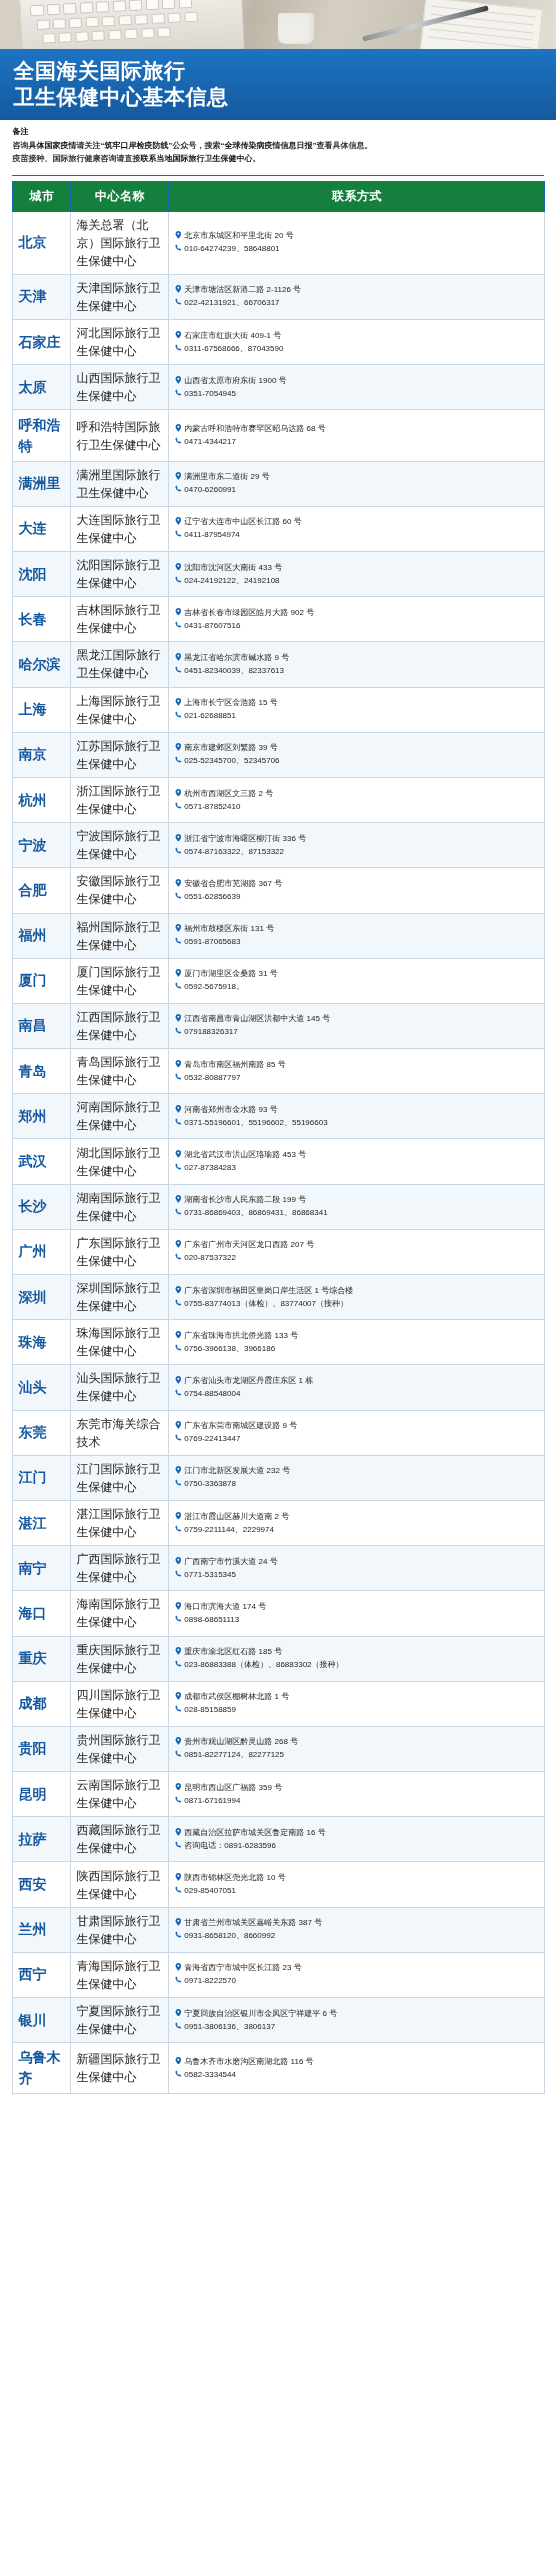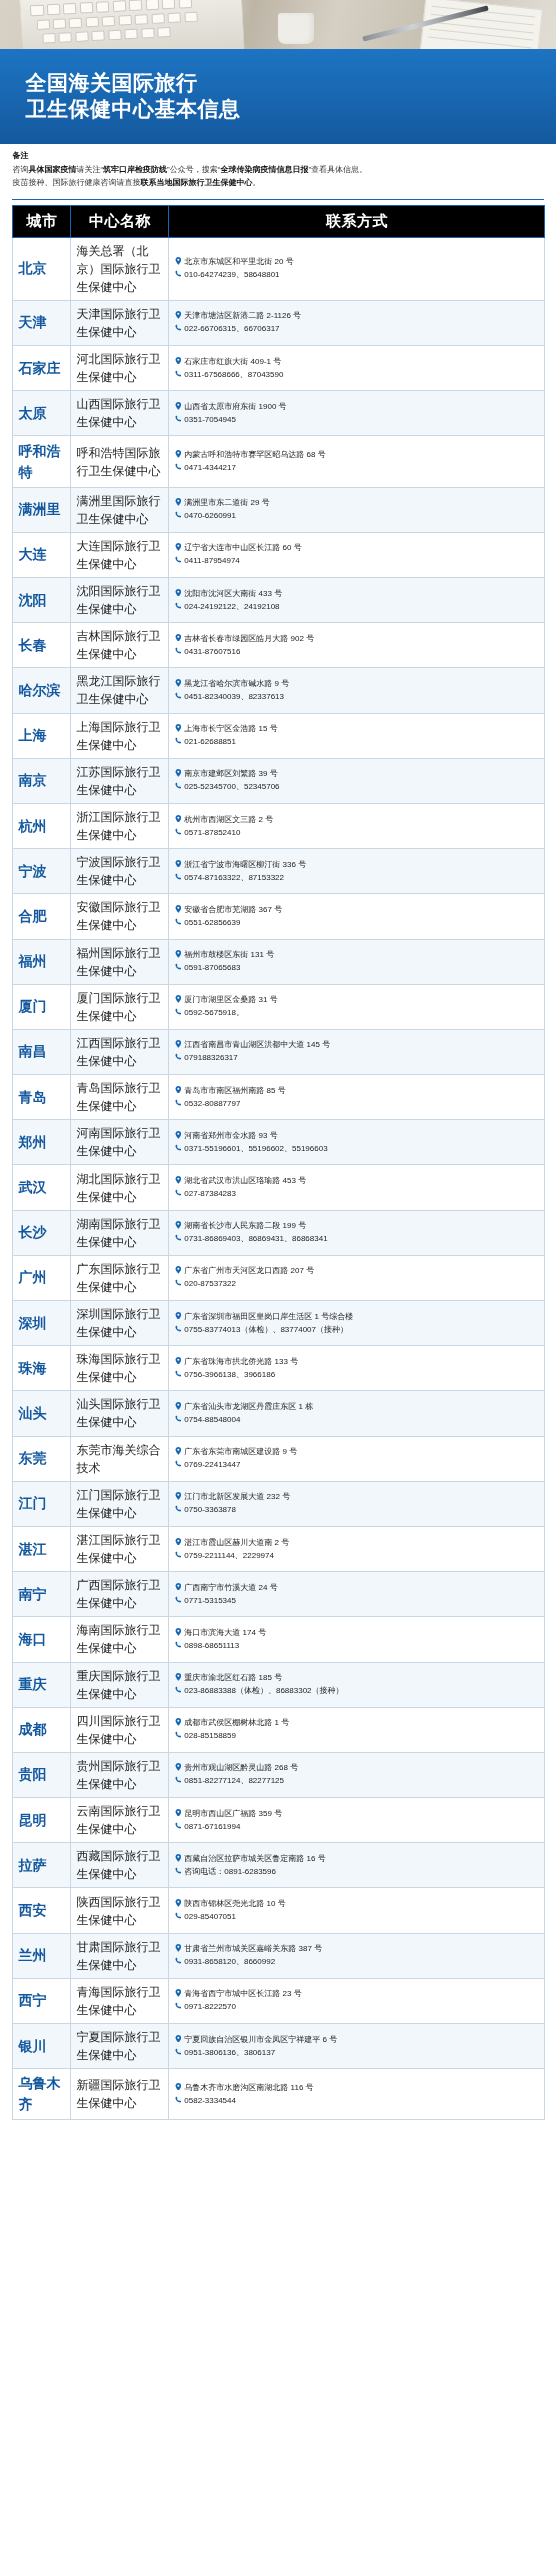--- a/index.html
+++ b/index.html
@@ -52,54 +52,54 @@
   }
 
   
   .title-block {
     background:#1766b3;
     background:linear-gradient(180deg,#1d74c2 0%,#14599f 100%);
     padding:9.3px 13.4px 10.3px 13.4px;
     color:#fff;
   }
   .title-block h1 {
-    margin:12px;
+    margin:0;
     font-size:21px;
     line-height:1.22;
     font-weight:bold;
     letter-spacing:0.5px;
   }
 
   
   .note {
     padding:6.2px 12.4px 6.2px 12.4px;
     font-size:8px;
     line-height:1.62;
     color:#333;
   }
   .note .lbl { font-weight:bold; color:#111; display:block; margin-bottom:1px; }
-  .note p { margin:0; }
+  .note p { margin:0;font-weight:bold; }
   .note b { color:#111; }
   .divider { height:1px; background:#1766b3; margin:3.1px 12.4px 0 12.4px; }
 
   
   table.main {
     width:532px;
     margin:5.2px 12.4px 9.3px 12.4px;
     border-collapse:collapse;
     table-layout:fixed;
   }
   table.main col.c1 { width:58px; }
   table.main col.c2 { width:98px; }
   table.main col.c3 { width:376px; }
 
   table.main thead th {
-    background:#000000;
+    background:#15803d;
     color:#fff;
-    font-size:15px;
+    font-size:12px;
     font-weight:bold;
     padding:5.7px 4.1px;
     text-align:center;
     border:0.5px solid #1766b3;
     letter-spacing:0.5px;
   }
   table.main td {
     border:0.5px solid #c9d7e4;
     font-size:8px;
     line-height:1.5;
@@ -241,21 +241,21 @@
                 </svg>
               </span>
               <span class="txt">天津市塘沽区新港二路 2-1126 号</span>
             </div>
             <div class="cline">
               <span class="ico">
                 <svg class="tel" width="6.7" height="7.2" viewBox="0 0 14 14">
                   <path d="M3.2 1C2.2 1 1 2.2 1 3.3c0 5 4.7 9.7 9.7 9.7 1.1 0 2.3-1.2 2.3-2.2 0-.4-.2-.6-.5-.8l-2.1-1.1c-.4-.2-.8-.1-1 .2l-.8 1C6.9 9.3 4.7 7.1 3.9 5.4l1-.8c.3-.2.4-.6.2-1L4 1.5c-.2-.3-.4-.5-.8-.5z" fill="#1766b3"></path>
                 </svg>
               </span>
-              <span class="txt">022-66706315、66706317</span>
+              <span class="txt">022-42131921、66706317</span>
             </div>
           </td>
         </tr>
         <tr>
           <td class="city">石家庄</td>
           <td class="center-name">河北国际旅行卫生保健中心</td>
           <td class="contact">
             <div class="cline">
               <span class="ico">
                 <svg class="pin" width="6.7" height="7.7" viewBox="0 0 13 15">

